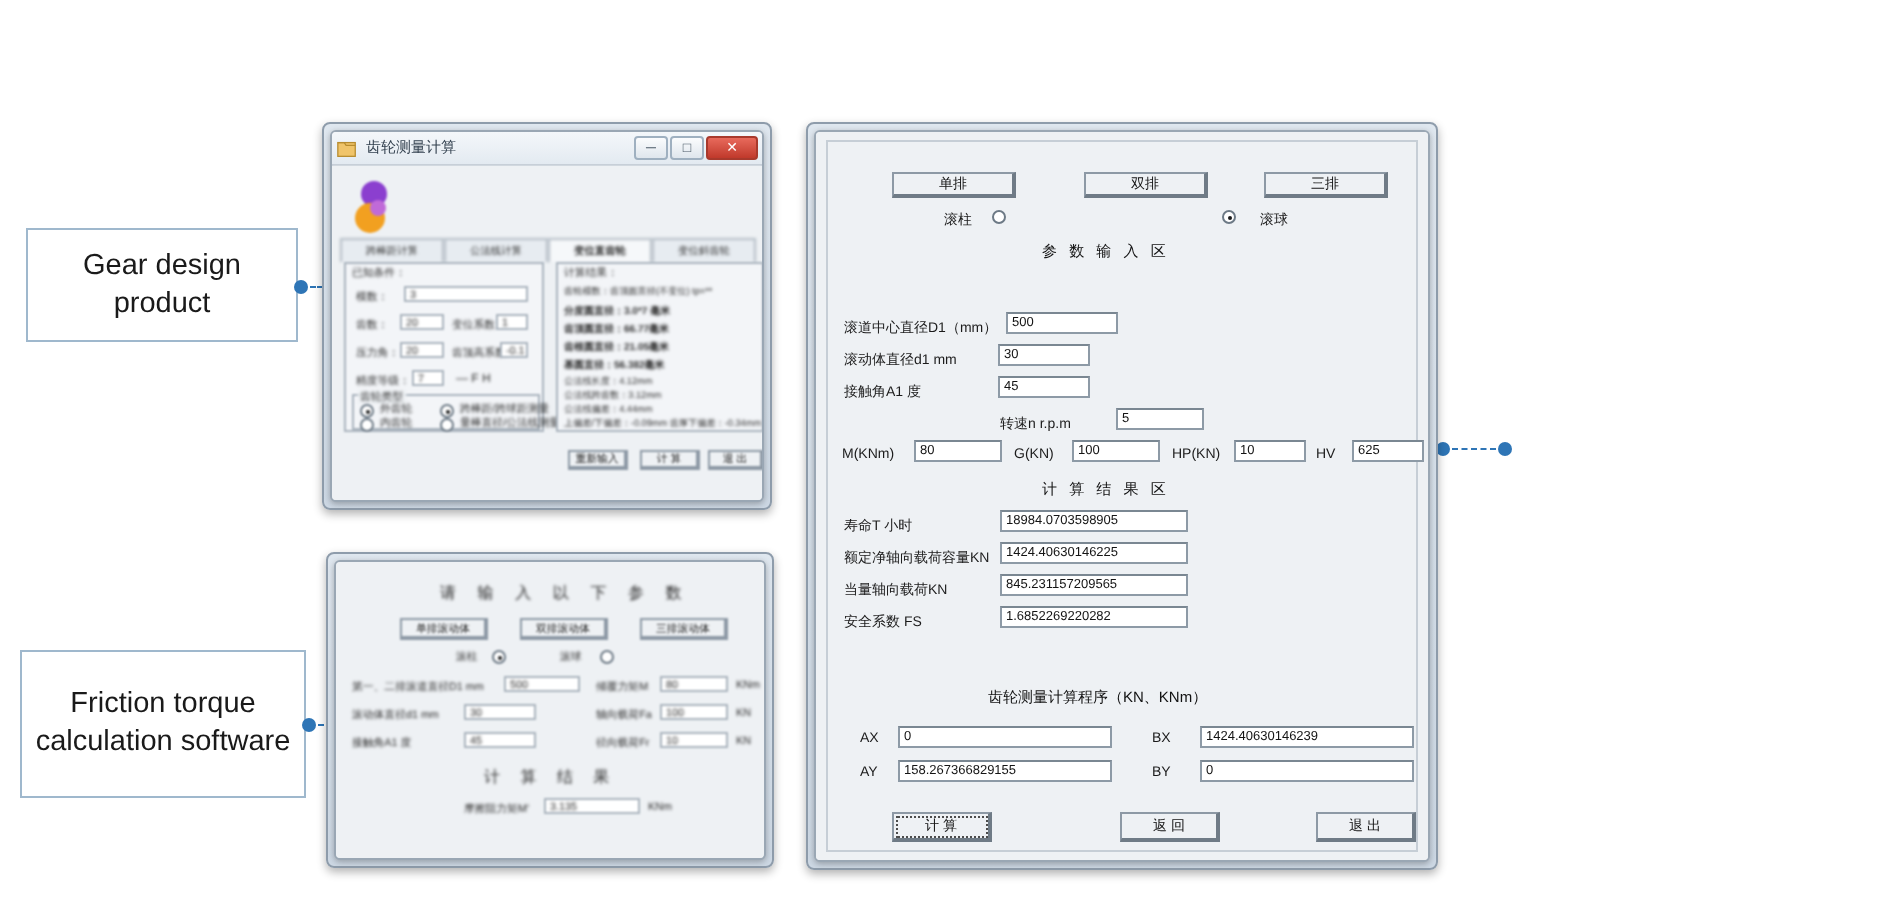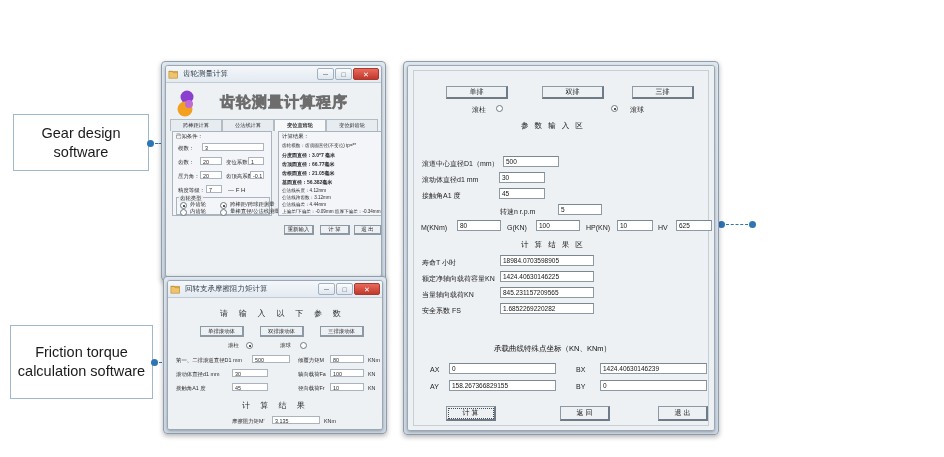--- a/index.html
+++ b/index.html
@@ -116,21 +116,21 @@
   }
   .tabstrip .tab.active { background: #f6f8fa; font-weight: bold; }
 </style>
 </head>
 <body>
 
 <div id="canvas">
 
 
   <div class="callout" id="callout-gear">
-    <span>Gear design software</span>
+    <span>Gear design product</span>
   </div>
   <div class="callout" id="callout-friction">
     <span>Friction torque calculation software</span>
   </div>
 
   <div class="conn" id="conn-gear">
     <span class="dot"></span>
     <span class="dash"></span>
     <span class="dot"></span>
   </div>
@@ -138,21 +138,21 @@
     <span class="dot"></span>
     <span class="dash"></span>
     <span class="dot"></span>
   </div>
   <div class="conn" id="conn-strength">
     <span class="dot"></span>
     <span class="dash"></span>
     <span class="dot"></span>
   </div>
 
-  <div class="win-outer-frame" style="left:161px; top:61px; width:225px; height:220px;">
+  <div class="win-outer-frame" style="left:161px; top:61px; width:225px; height:194px;">
     <div class="win" style="position:relative; left:0; top:0; width:100%; height:100%;">
       <div class="titlebar">
         <svg class="tb-icon" viewBox="0 0 12 12">
           <rect x="1" y="2.5" width="9.5" height="7.5" fill="#f0c46a" stroke="#b88c2f" stroke-width=".7"></rect>
           <path d="M1 2.5 L4.5 2.5 L5.5 4 L10.5 4" fill="none" stroke="#b88c2f" stroke-width=".7"></path>
         </svg>
         <span class="tb-text">齿轮测量计算</span>
         <span class="winbtns">
           <span class="winbtn">─</span>
           <span class="winbtn">□</span>
@@ -160,21 +160,20 @@
         </span>
       </div>
       <div class="client blurwin-body">
 
         <svg id="gear-logo" viewBox="0 0 22 30">
           <circle cx="11" cy="8" r="6.5" fill="#8b3fcf"></circle>
           <circle cx="9" cy="20" r="7.5" fill="#f2a020"></circle>
           <circle cx="13" cy="15" r="4" fill="#c06ad8"></circle>
         </svg>
 
-        <div id="gear-banner">齿轮测量计算程序</div>
 
         <div class="tabstrip">
           <div class="tab">跨棒距计算</div>
           <div class="tab">公法线计算</div>
           <div class="tab active">变位直齿轮</div>
           <div class="tab">变位斜齿轮</div>
         </div>
 
         <div class="mini-box" style="left:6px; top:48px; width:100px; height:85px; background:#f3f5f8;"></div>
         <div class="mini-txt" style="left:10px; top:50px;">已知条件：</div>
@@ -233,32 +232,20 @@
 
         <div class="mini-btn" style="left:118px; top:142px; width:30px; height:10px;">重新输入</div>
         <div class="mini-btn" style="left:154px; top:142px; width:30px; height:10px;">计  算</div>
         <div class="mini-btn" style="left:188px; top:142px; width:28px; height:10px;">退  出</div>
       </div>
     </div>
   </div>
 
   <div class="win-outer-frame" style="left:163px; top:276px; width:224px; height:158px;">
     <div class="win" style="position:relative; left:0; top:0; width:100%; height:100%;">
-      <div class="titlebar">
-        <svg class="tb-icon" viewBox="0 0 12 12">
-          <rect x="1" y="2.5" width="9.5" height="7.5" fill="#f0c46a" stroke="#b88c2f" stroke-width=".7"></rect>
-          <path d="M1 2.5 L4.5 2.5 L5.5 4 L10.5 4" fill="none" stroke="#b88c2f" stroke-width=".7"></path>
-        </svg>
-        <span class="tb-text">回转支承摩擦阻力矩计算</span>
-        <span class="winbtns">
-          <span class="winbtn">─</span>
-          <span class="winbtn">□</span>
-          <span class="winbtn close">✕</span>
-        </span>
-      </div>
       <div class="client blurwin-body">
 
         <div class="mini-txt" style="left:52px; top:10px; font-size:8px; letter-spacing:3px;font-family:Liberation Mono, monospace;">请 输 入 以 下 参 数</div>
 
         <div class="mini-btn" style="left:32px; top:28px; width:44px; height:11px;">单排滚动体</div>
         <div class="mini-btn" style="left:92px; top:28px; width:44px; height:11px;">双排滚动体</div>
         <div class="mini-btn" style="left:152px; top:28px; width:44px; height:11px;">三排滚动体</div>
 
         <div class="mini-txt" style="left:60px; top:44px;">滚柱</div>
         <span class="radio on" style="left:78px; top:44px;"></span>
@@ -381,21 +368,21 @@
         <div class="lbl" style="left:14px; top:224px;">当量轴向载荷KN</div>
         <div class="fld" style="left:92px; top:221px; width:94px; height:11px;">
           <span>845.231157209565</span>
         </div>
 
         <div class="lbl" style="left:14px; top:240px;">安全系数 FS</div>
         <div class="fld" style="left:92px; top:237px; width:94px; height:11px;">
           <span>1.6852269220282</span>
         </div>
 
-        <div class="grp-title" style="left:86px; top:278px; letter-spacing:0;">承载曲线特殊点坐标（KN、KNm）</div>
+        <div class="grp-title" style="left:86px; top:278px; letter-spacing:0;">齿轮测量计算程序（KN、KNm）</div>
 
         <div class="lbl" style="left:22px; top:300px;">AX</div>
         <div class="fld" style="left:41px; top:297px; width:107px; height:11px;">
           <span>0</span>
         </div>
         <div class="lbl" style="left:168px; top:300px;">BX</div>
         <div class="fld" style="left:192px; top:297px; width:107px; height:11px;">
           <span>1424.40630146239</span>
         </div>
 

